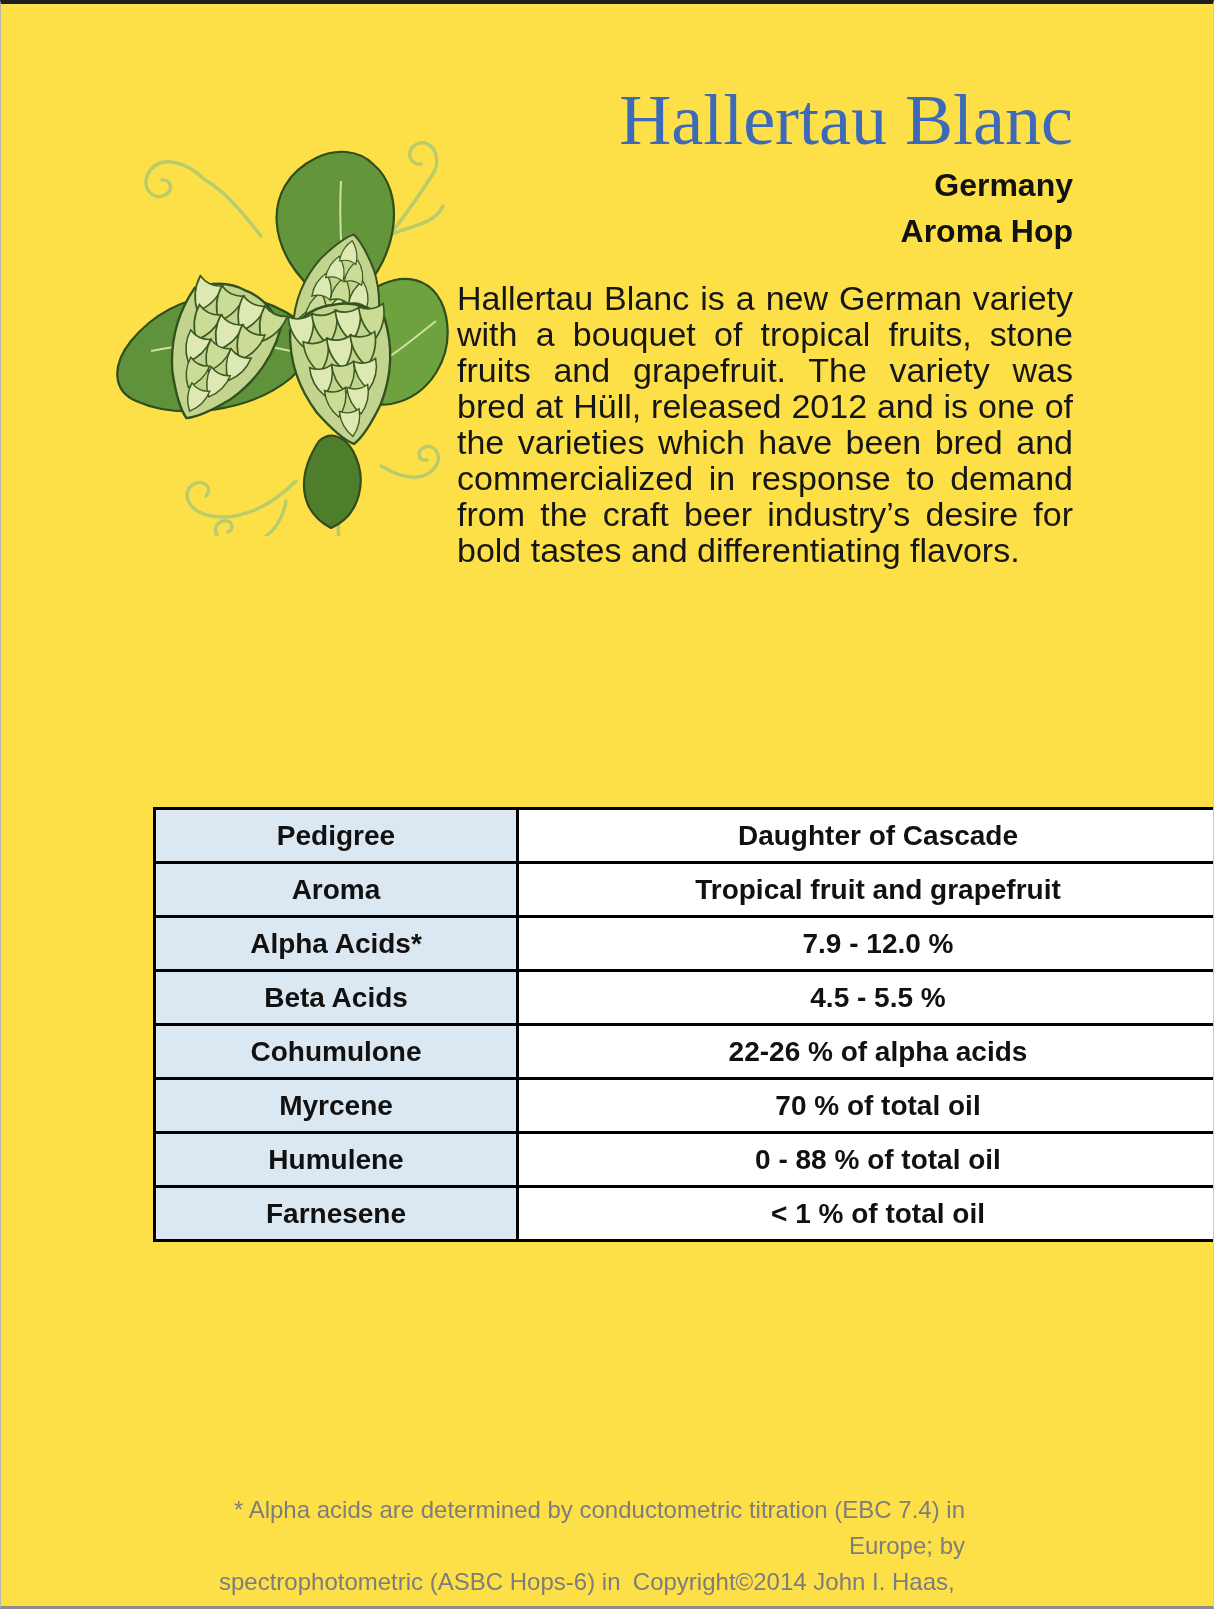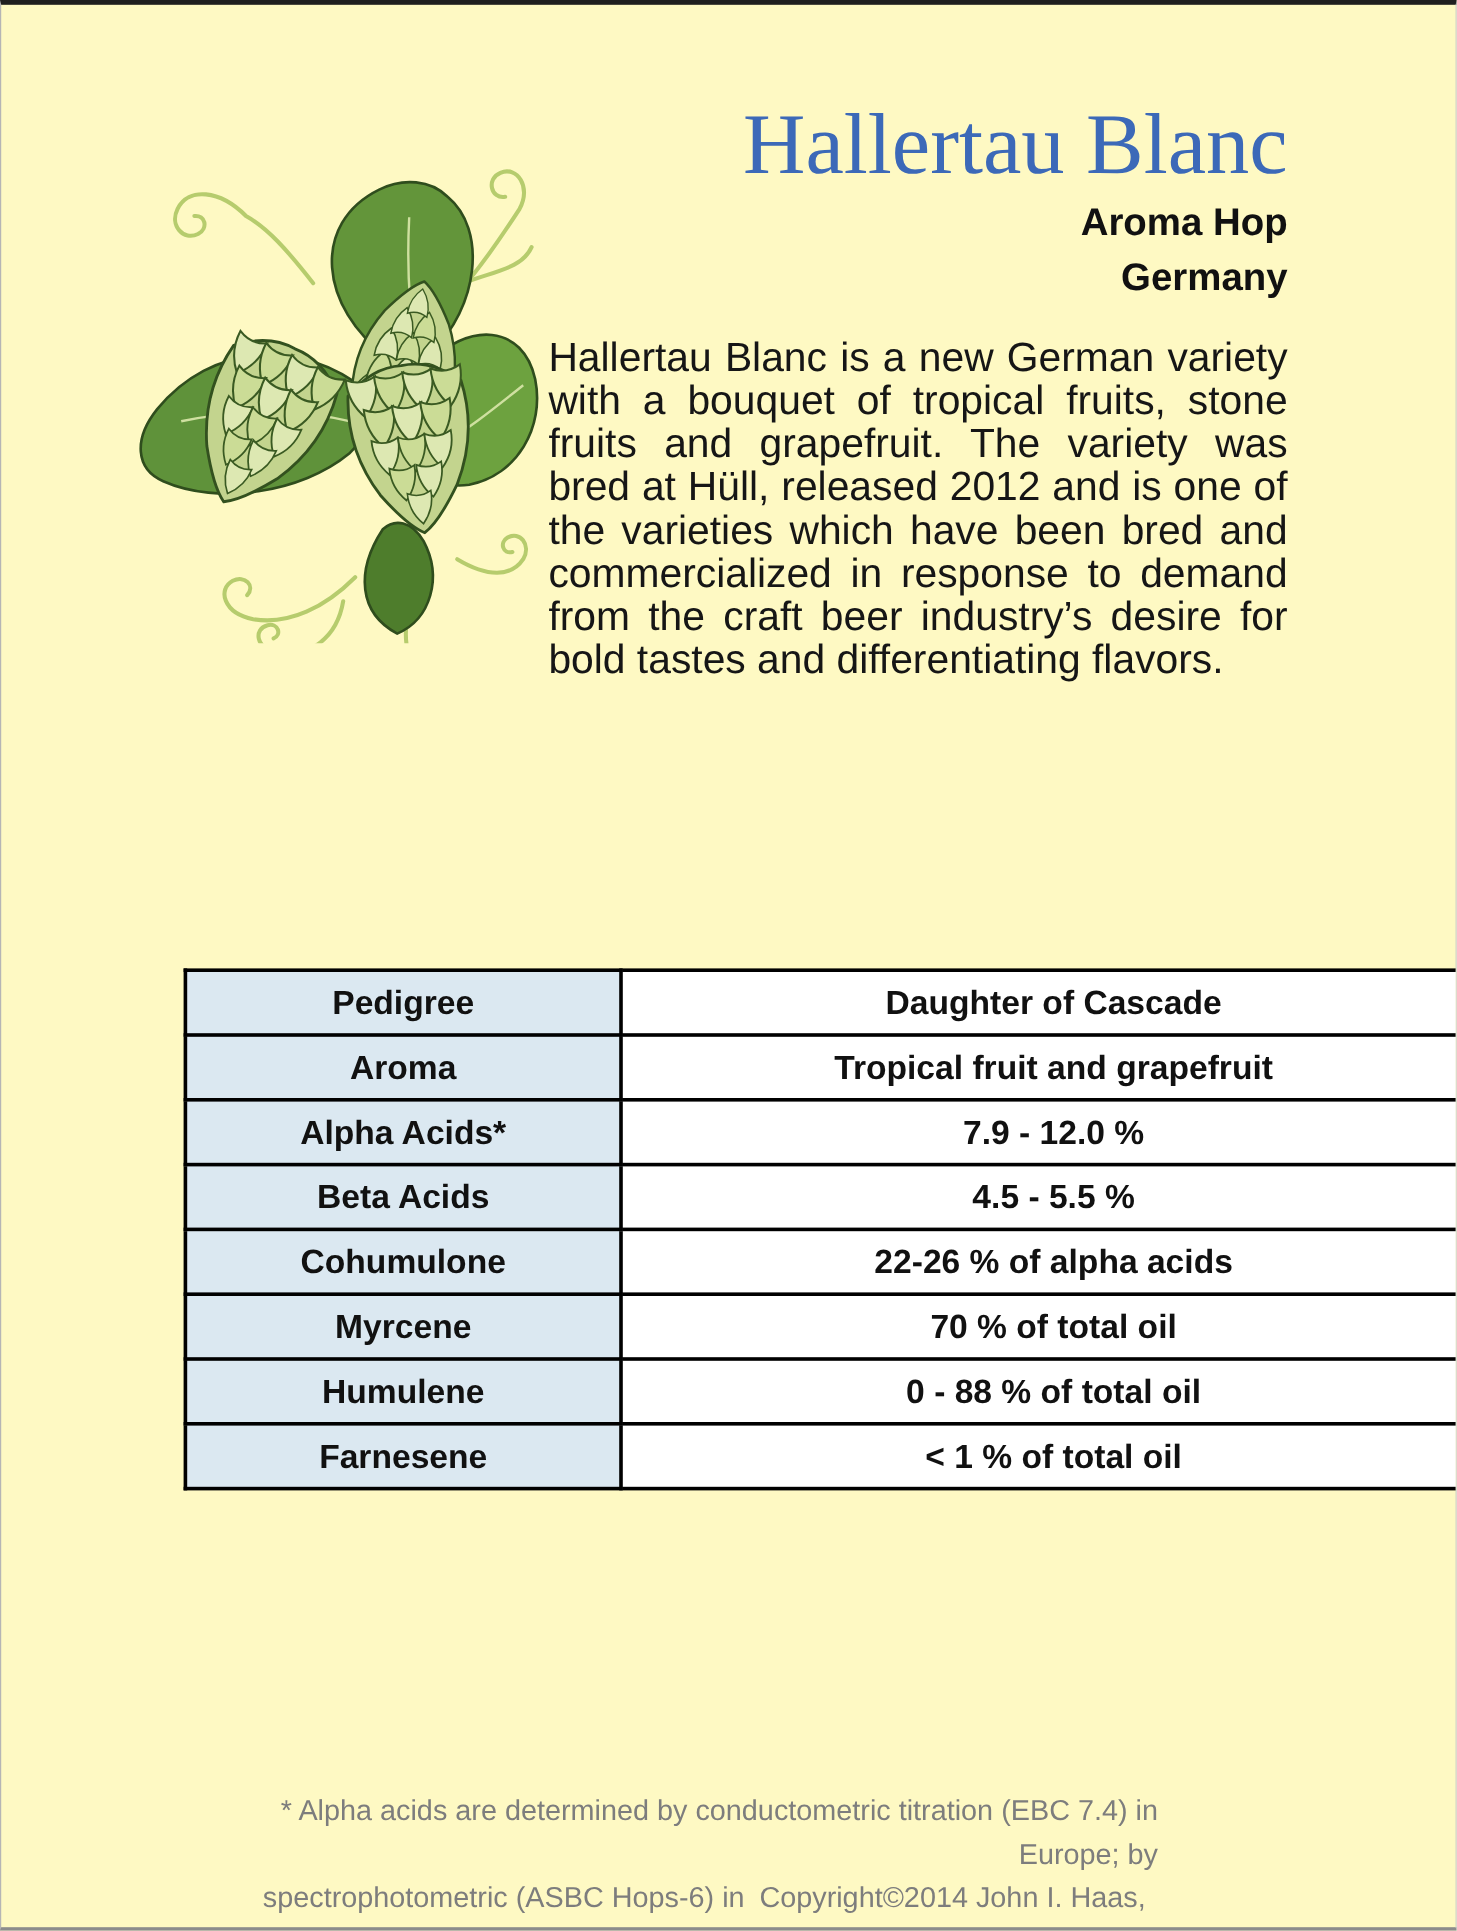--- a/index.html
+++ b/index.html
@@ -1,19 +1,19 @@
 <!DOCTYPE html>
 <html><head>
 <meta charset="utf-8">
 <style>
   html,body{margin:0;padding:0;background:#ffffff;}
   .page{
     position:relative;
     width:1214px;height:1609px;
-    background:#fef9c3;
+    background:#fde047;
     box-sizing:border-box;
     border-top:4px solid #1f1f1f;
     border-bottom:3px solid #8c8c8c;
     border-left:1px solid #b5b5b5;
     border-right:1px solid #c9c9c9;
     overflow:hidden;
     font-family:"Liberation Sans", sans-serif;
     color:#1c1c1c;
   }
   .hop-illustration{
@@ -128,22 +128,22 @@
       </g>
 
       <use href="#cone" transform="translate(240,255) rotate(192) scale(0.8)"></use>
       <use href="#cone" transform="translate(150,215) rotate(25) scale(0.95)"></use>
       <use href="#cone" transform="translate(245,230) rotate(-8) scale(0.95)"></use>
     </svg>
   </div>
 
   <div class="title-block">
     <h1 class="doc-title">Hallertau Blanc</h1>
+    <div class="subtitle">Germany</div>
     <div class="subtitle">Aroma Hop</div>
-    <div class="subtitle">Germany</div>
   </div>
 
   <p class="description">Hallertau Blanc is a new German variety with a bouquet of tropical fruits, stone fruits and grapefruit. The variety was bred at Hüll, released 2012 and is one of the varieties which have been bred and commercialized in response to demand from the craft beer industry’s desire for bold tastes and differentiating flavors.</p>
 
   <table class="specs-table">
     <colgroup>
         <col class="col-label">
         <col>
       </colgroup>
     <tbody>

